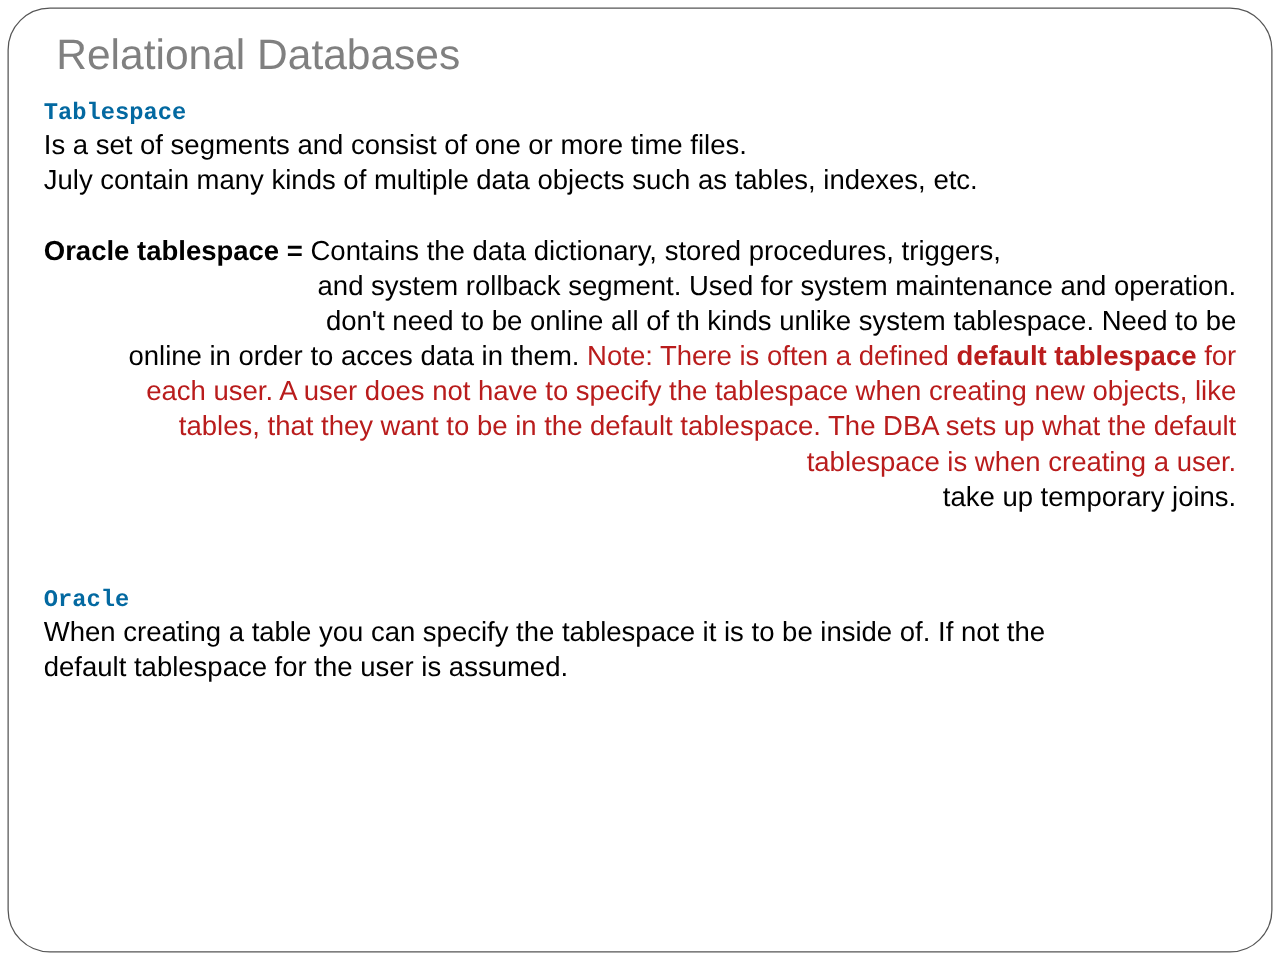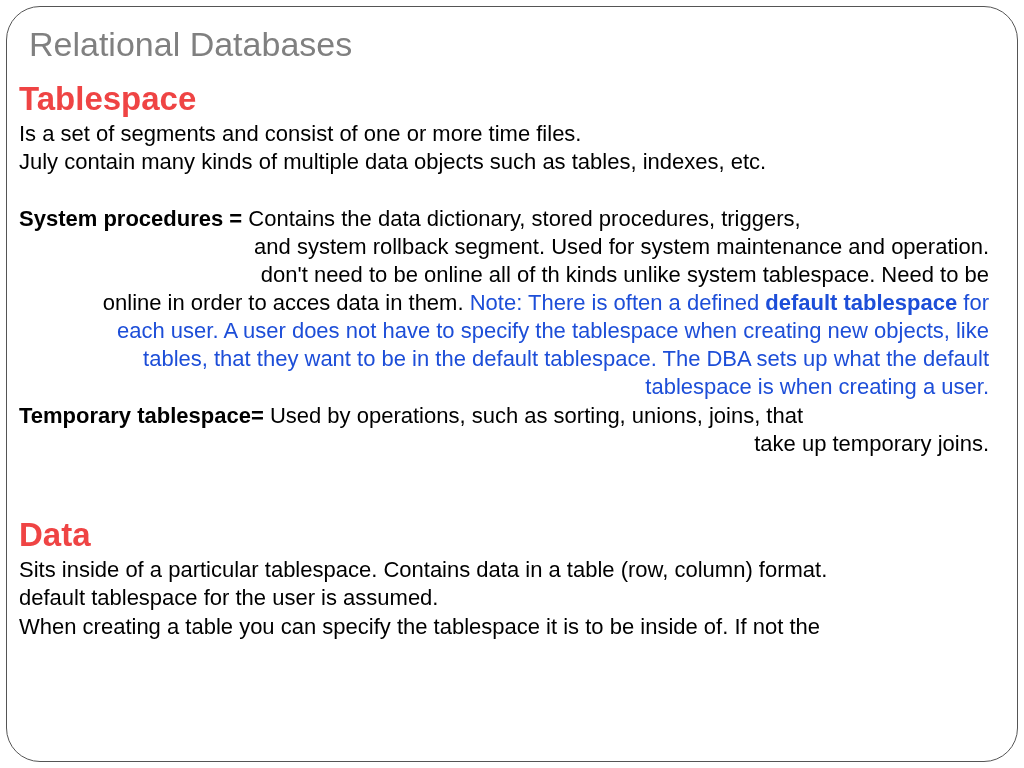--- a/index.html
+++ b/index.html
@@ -8,43 +8,44 @@
     height: 768px;
     background: #fff;
     font-family: Arial, Helvetica, sans-serif;
     padding: 6px;
   }
   .slide {
     width: 100%;
     height: 100%;
     border: 1px solid #555;
     border-radius: 34px;
-    padding: 18px 28px 18px 12px;
+    padding: 18px 28px 18px 28px;
     position: relative;
     overflow: hidden;
   }
   .title {
     color: #808080;
     font-size: 34px;
     font-weight: 400;
     margin-bottom: 14px;
     margin-left: 10px;
   }
   .content {
     font-size: 22px;
     line-height: 1.28;
     color: #000;
   }
   .section-head {
-    color: #ef4444;
+    color: #0369a1;
     font-weight: bold;
-    font-size: 33px;
+    font-size: 19px;
+    font-family: Liberation Mono, monospace;
   }
   .bold { font-weight: bold; }
-  .note-color { color: #1d4ed8; }
+  .note-color { color: #b91c1c; }
   .indent { padding-left: 48px; text-align: right; }
   .spacer { height: 28px; }
   .spacer-lg { height: 56px; }
 </style>
 </head>
 <body>
 
 <div class="slide">
 
   <div class="title">Relational Databases</div>
@@ -52,35 +53,31 @@
   <div class="content">
 
     <div class="section-head">Tablespace</div>
     <div>Is a set of segments and consist of one or more time files.</div>
     <div> July contain many kinds of multiple data objects such as tables, indexes, etc.</div>
 
     <div class="spacer"></div>
 
 
     <div>
-      <span class="bold">System procedures = </span><span>Contains the data dictionary, stored procedures, triggers,</span>
+      <span class="bold">Oracle tablespace = </span><span>Contains the data dictionary, stored procedures, triggers,</span>
     </div>
     <div class="indent">and system rollback segment.  Used for system maintenance and operation.</div>
 
     <div class="indent">don't need to be online all of th kinds unlike system tablespace.  Need to be</div>
     <div class="indent">
       <span>online in order to acces data in them. </span><span class="note-color">Note: There is often a defined </span><span class="note-color bold">default tablespace </span><span class="note-color">for each user. A user does not have to specify the tablespace when creating new objects, like tables, that they want to be in the default tablespace. The DBA sets up what the default tablespace is when creating a user.</span>
     </div>
 
-    <div>
-      <span class="bold">Temporary tablespace= </span><span>Used by operations, such as sorting, unions, joins, that</span>
-    </div>
     <div class="indent"> take up temporary joins.</div>
 
     <div class="spacer-lg"></div>
 
-    <div class="section-head">Data</div>
-    <div>Sits inside of a particular tablespace.  Contains data in a table (row, column) format.</div>
+    <div class="section-head">Oracle</div>
+    <div> When creating a table you can specify the tablespace it is to be inside of. If not the</div>
     <div> default tablespace for the user is assumed.</div>
-    <div> When creating a table you can specify the tablespace it is to be inside of. If not the</div>
 
   </div>
 </div>
 
 </body></html>

